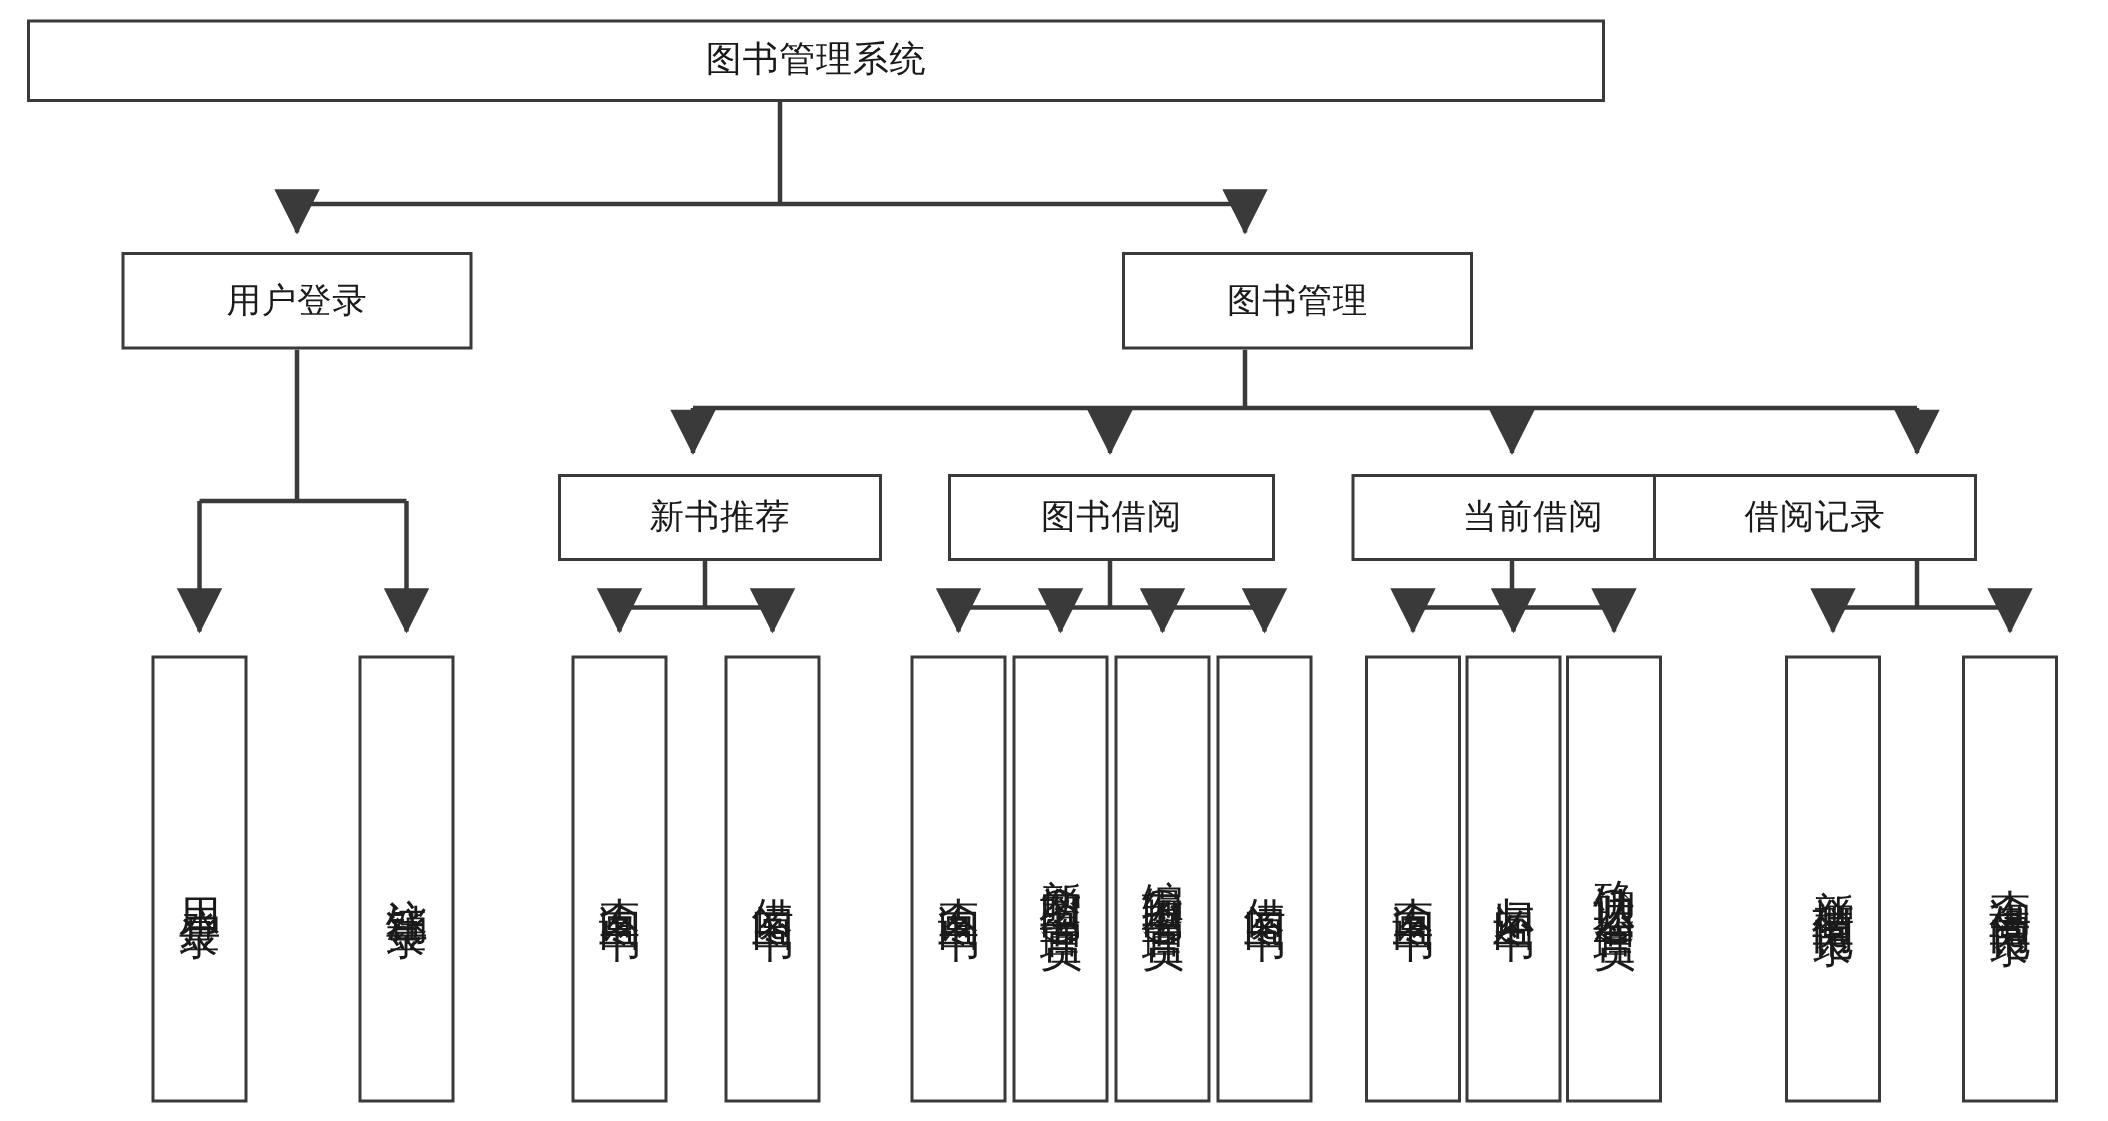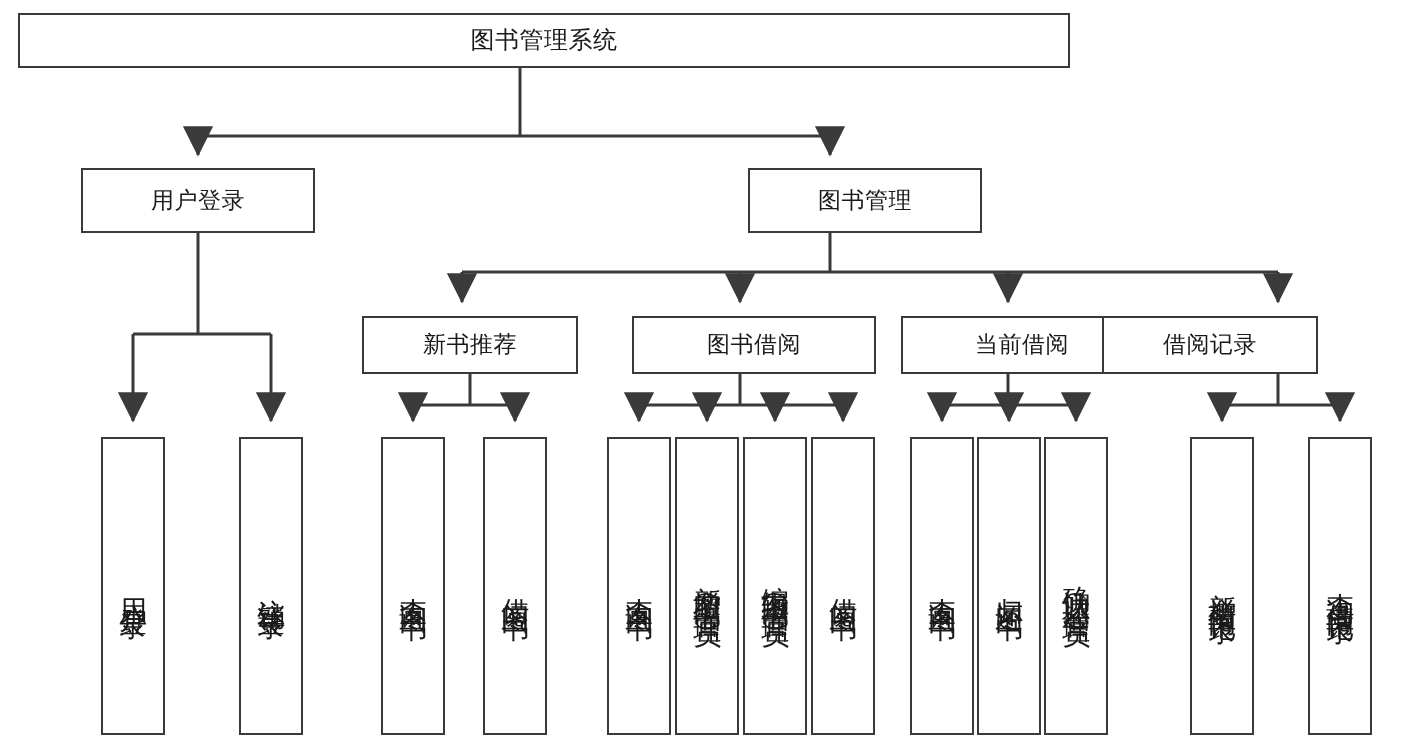--- a/index.html
+++ b/index.html
@@ -135,24 +135,24 @@
     <span class="label">图书管理系统</span>
   </div>
 
   <div class="node horiz" style="left:81px; top:168px; width:234px; height:65px;">
     <span class="label">用户登录</span>
   </div>
   <div class="node horiz" style="left:712px; top:168px; width:234px; height:65px;margin-left:36px;">
     <span class="label">图书管理</span>
   </div>
 
-  <div class="node horiz" style="left:362px; top:316px; width:216px; height:58px;">
+  <div class="node horiz" style="left:372px; top:316px; width:216px; height:58px;">
     <span class="label">新书推荐</span>
   </div>
-  <div class="node horiz" style="left:632px; top:316px; width:244px; height:58px;">
+  <div class="node horiz" style="left:632px; top:316px; width:218px; height:58px;">
     <span class="label">图书借阅</span>
   </div>
   <div class="node horiz" style="left:901px; top:316px; width:242px; height:58px;">
     <span class="label">当前借阅</span>
   </div>
   <div class="node horiz" style="left:1102px; top:316px; width:216px; height:58px;">
     <span class="label">借阅记录</span>
   </div>
 
   <div class="node vert" style="left:101px; top:437px; width:64px; height:298px;">

